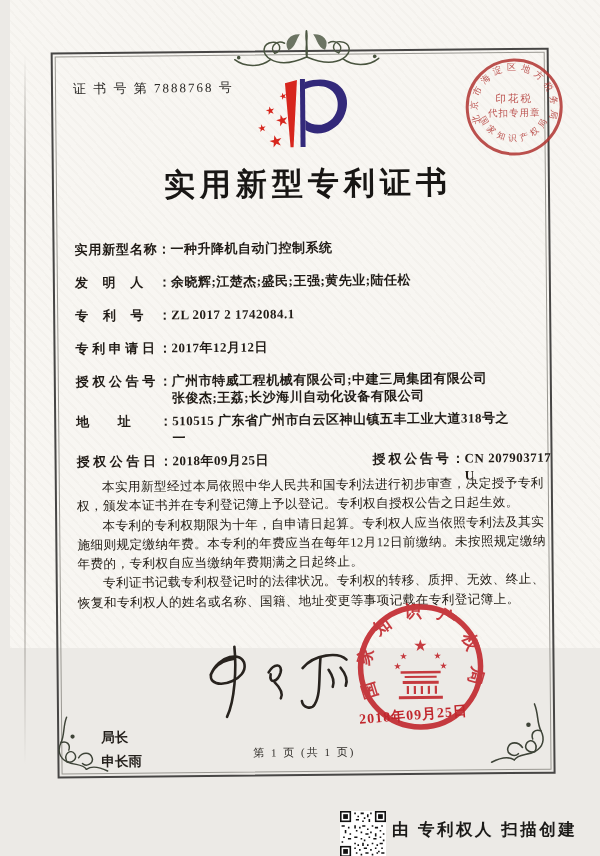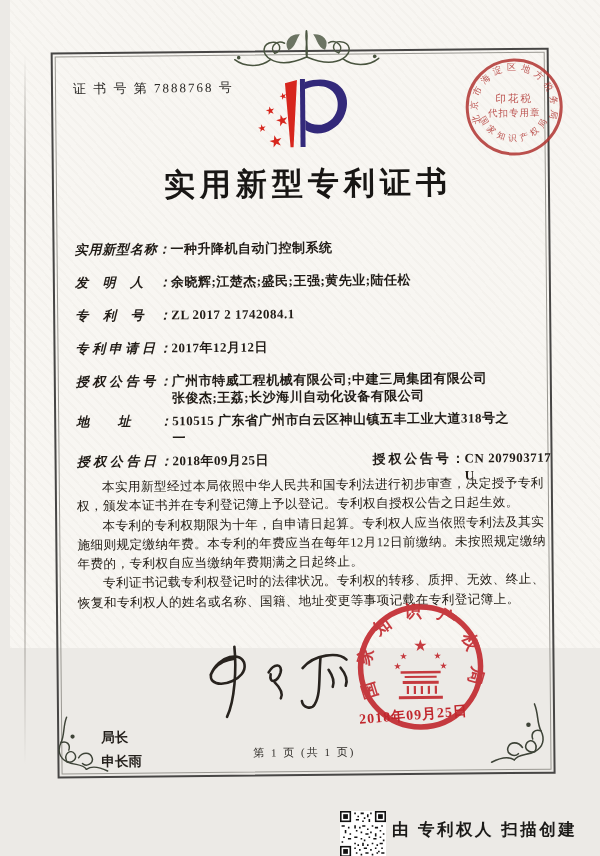--- a/index.html
+++ b/index.html
@@ -30,21 +30,21 @@
   }
   .logo-svg{position:absolute;left:232px;top:70px;}
   .tax-stamp{position:absolute;left:452px;top:54px;opacity:.85;}
   .cert-title{
     position:absolute;left:0;top:163px;width:600px;text-align:center;
     font-size:31px;font-weight:bold;color:#181614;letter-spacing:5px;
   }
   .fields{position:absolute;left:66px;top:239px;width:476px;font-size:13px;color:#201b16;font-weight:bold;line-height:17px;}
   .frow{display:flex;margin-bottom:16px;align-items:flex-start;}
   .frow.tight{margin-bottom:6px;}
-  .flabel{flex:0 0 96px;text-align:justify;text-align-last:justify;white-space:nowrap;font-style:italic;}
+  .flabel{flex:0 0 96px;text-align:justify;text-align-last:justify;white-space:nowrap;}
   .fval{flex:1;letter-spacing:0.5px;}
   .fval .line2{display:block;}
   .grant-date-val{flex:0 0 200px;letter-spacing:0.5px;}
   .flabel2{flex:0 0 92px;text-align:justify;text-align-last:justify;white-space:nowrap;}
   .fval2{flex:1;letter-spacing:0.5px;}
   .paragraphs{position:absolute;left:66px;top:476px;width:476px;font-size:12.6px;line-height:19.3px;color:#262019;}
   .paragraphs p{margin:0;text-indent:2em;letter-spacing:0.4px;}
   .sign-block{position:absolute;left:88px;top:682px;font-size:13.5px;font-weight:bold;color:#221e1a;line-height:24px;margin-top:42px;}
   .sign-svg{position:absolute;left:178px;top:638px;}
   .seal-svg{position:absolute;left:342px;top:602px;}

